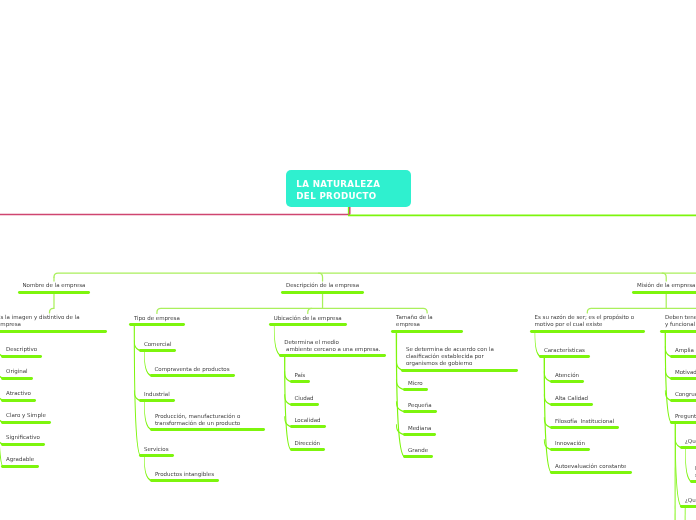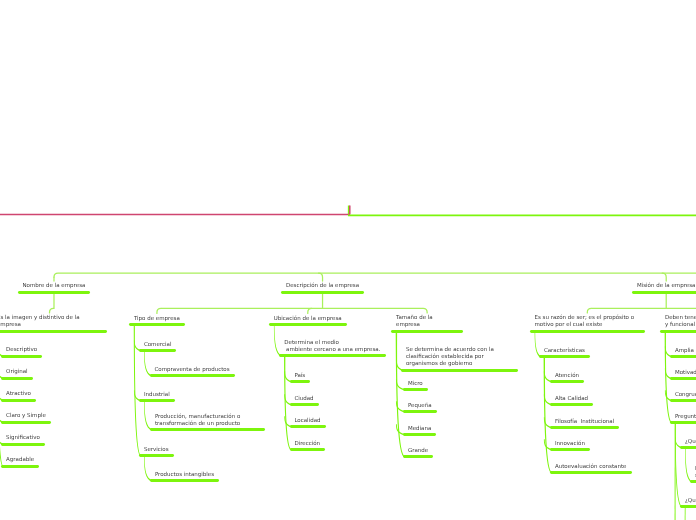--- a/index.html
+++ b/index.html
@@ -394,13 +394,16 @@
         </div>
         <div class="ul" style="left:690.00px;top:480.35px;width:70.00px"></div>
       </div>
   <div class="node">
         <div class="lbl" style="left:684.90px;top:497.55px">
           <span class="tl" style="top:0.00px">¿Quiénes somos?</span>
         </div>
         <div class="ul" style="left:680.00px;top:505.35px;width:57.77px"></div>
       </div>
   </div>
+  <div id="center">
+    <div class="ct"><span>LA NATURALEZA</span><br><span>DEL PRODUCTO</span></div>
+  </div>
 </div>
 
 </body></html>

